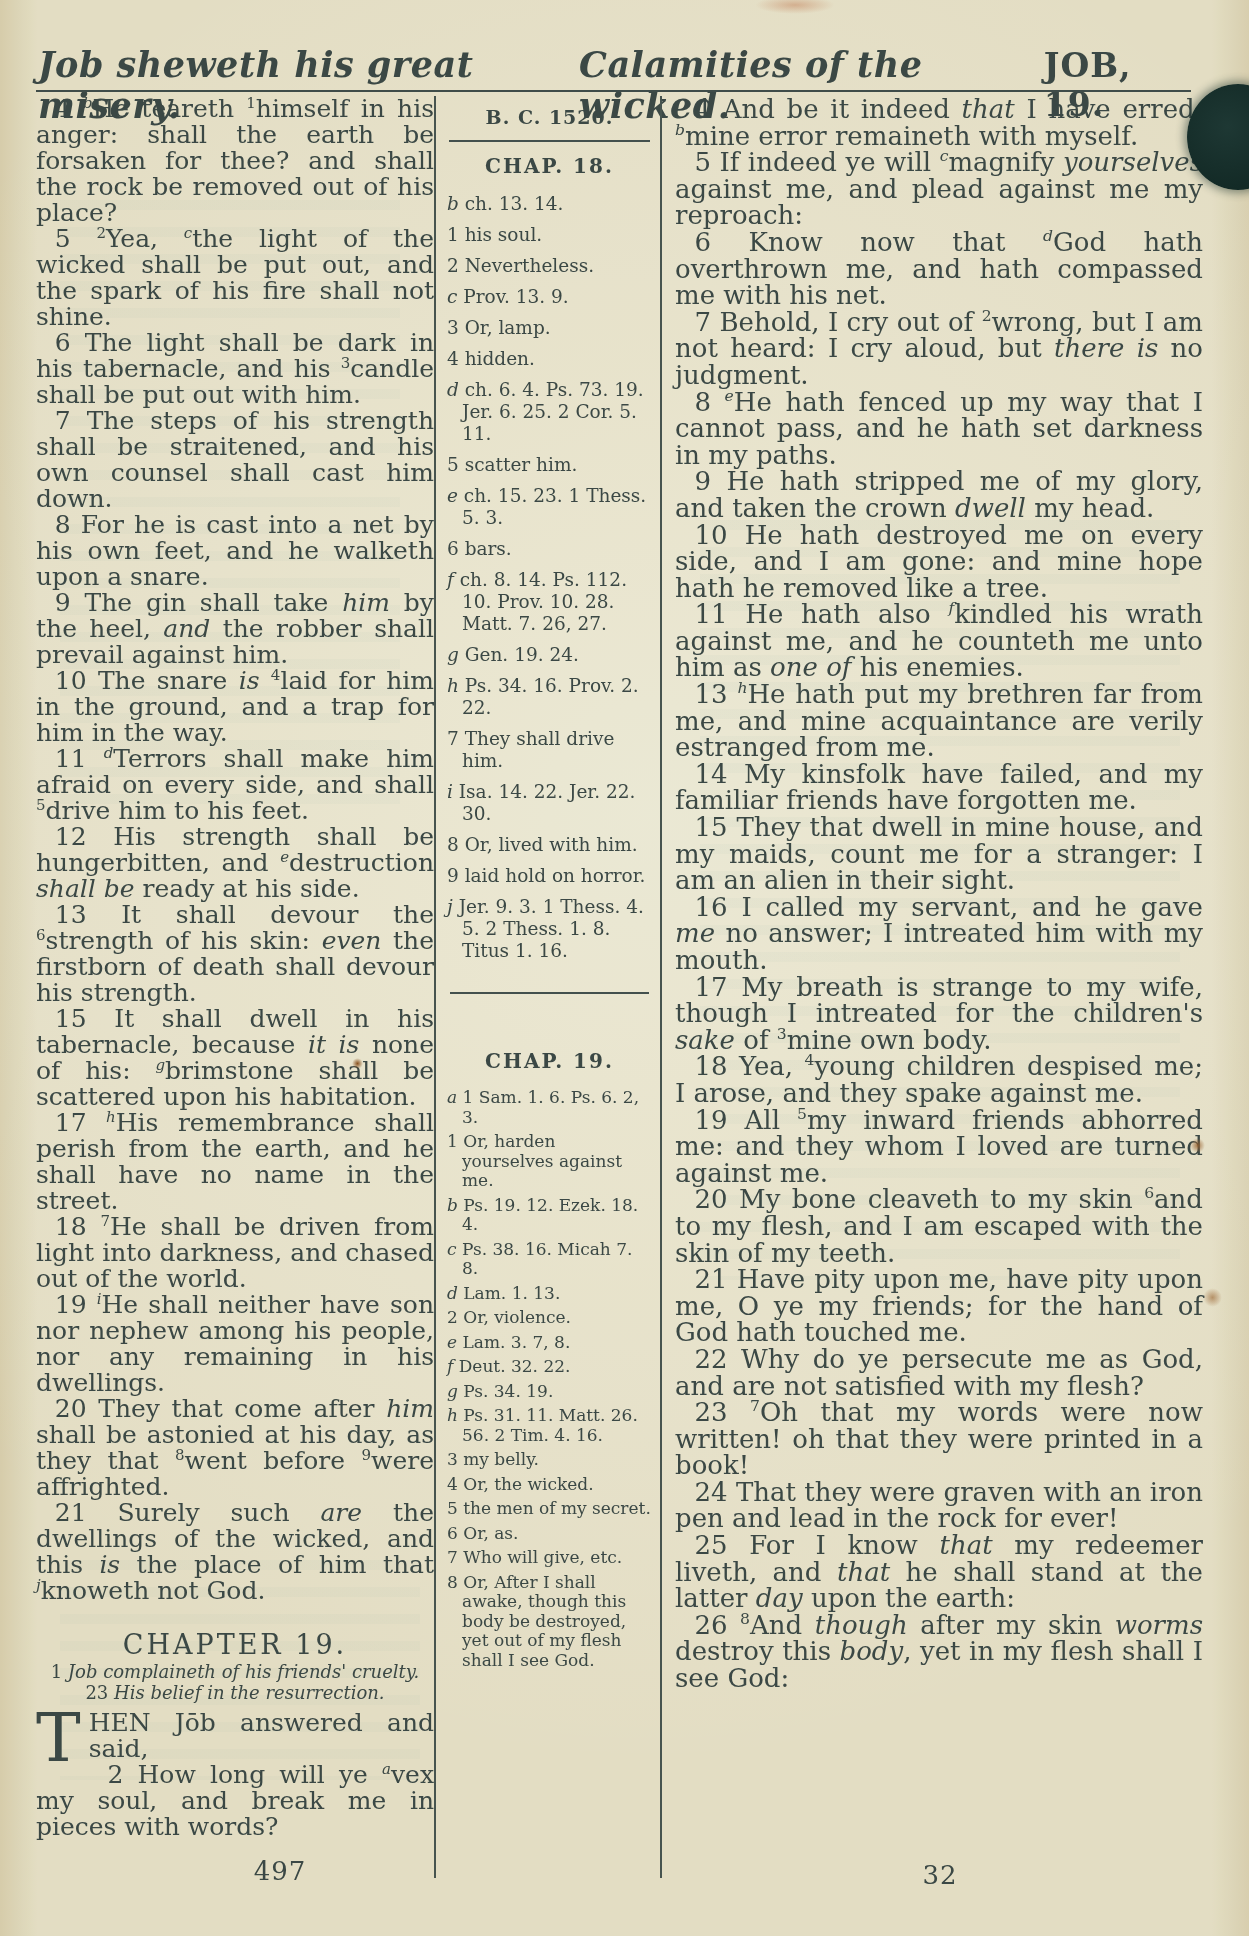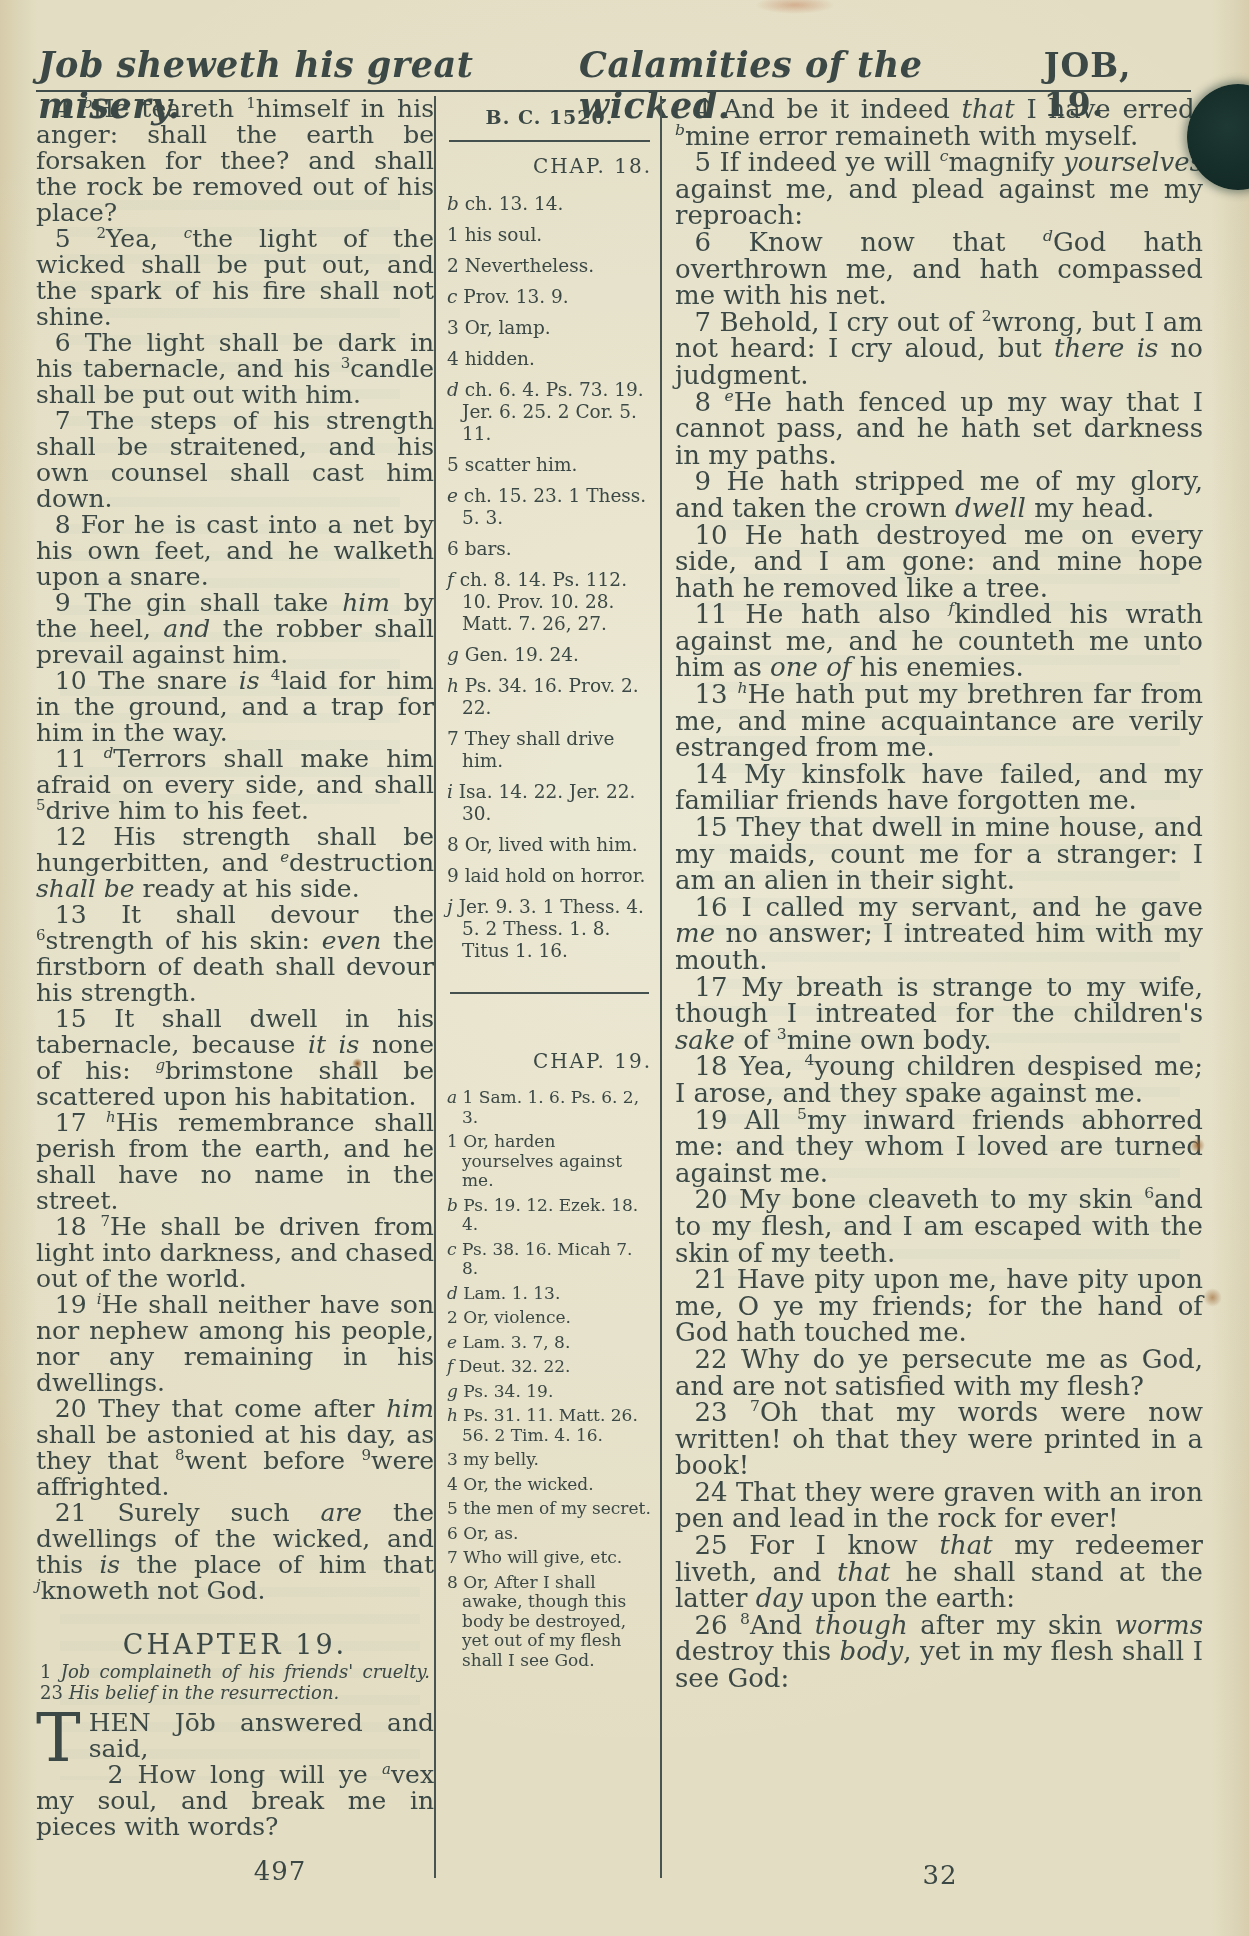--- a/index.html
+++ b/index.html
@@ -31,27 +31,27 @@
   .col-left{width:398px;font-size:25px;line-height:26px;text-align:justify;}
   .col-center{width:228px;box-sizing:border-box;border-left:2px solid #47544f;border-right:2px solid #47544f;
     padding:4px 8px 0 11px;font-size:18.5px;line-height:22px;}
   .col-right{flex:1;padding-left:13px;font-size:26px;line-height:26.6px;text-align:justify;}
 
   .verse{margin:0;text-indent:.75em;}
   sup{font-size:60%;line-height:0;vertical-align:super;}
   i{font-style:italic;}
 
   .chapter-heading{text-indent:0;text-align:center;font-size:27px;letter-spacing:3px;margin:28px 0 3px;}
-  .chapter-summary{font-size:18px;line-height:21px;text-indent:0;margin:0 4px 7px;}
+  .chapter-summary{font-size:18px;line-height:21px;text-align:center;text-indent:0;margin:0 4px 7px;}
   .first-verse{text-indent:0;}
   .dropcap{float:left;font-size:67px;line-height:50px;padding:3px 8px 0 0;}
 
   .bc-date{text-align:center;font-size:19px;font-weight:700;letter-spacing:1px;margin:6px 0 0;}
   .bc-rule{height:2px;background:#43504d;margin:12px 2px 13px;}
-  .chap-label{text-align:right;font-size:20px;font-weight:400;letter-spacing:2px;margin:4px 0 16px;}
+  .chap-label{text-align:center;font-size:20px;font-weight:700;letter-spacing:2px;margin:4px 0 16px;}
   .ref-list .ref-entry{padding-left:15px;text-indent:-15px;margin:0 0 9px;}
   .ref-list.tight{font-size:17px;line-height:19.5px;}
   .ref-list.tight .ref-entry{margin-bottom:5px;}
   .center-divider{height:2px;background:#43504d;margin:30px 3px 56px;}
 
   .page-num{position:absolute;font-size:26px;letter-spacing:1px;}
   .page-num.left{left:235px;top:1856px;width:90px;text-align:center;}
   .page-num.right{left:895px;top:1860px;width:90px;text-align:center;}
 
   .thumb-tab{position:absolute;right:-40px;top:84px;width:102px;height:106px;border-radius:50%;

